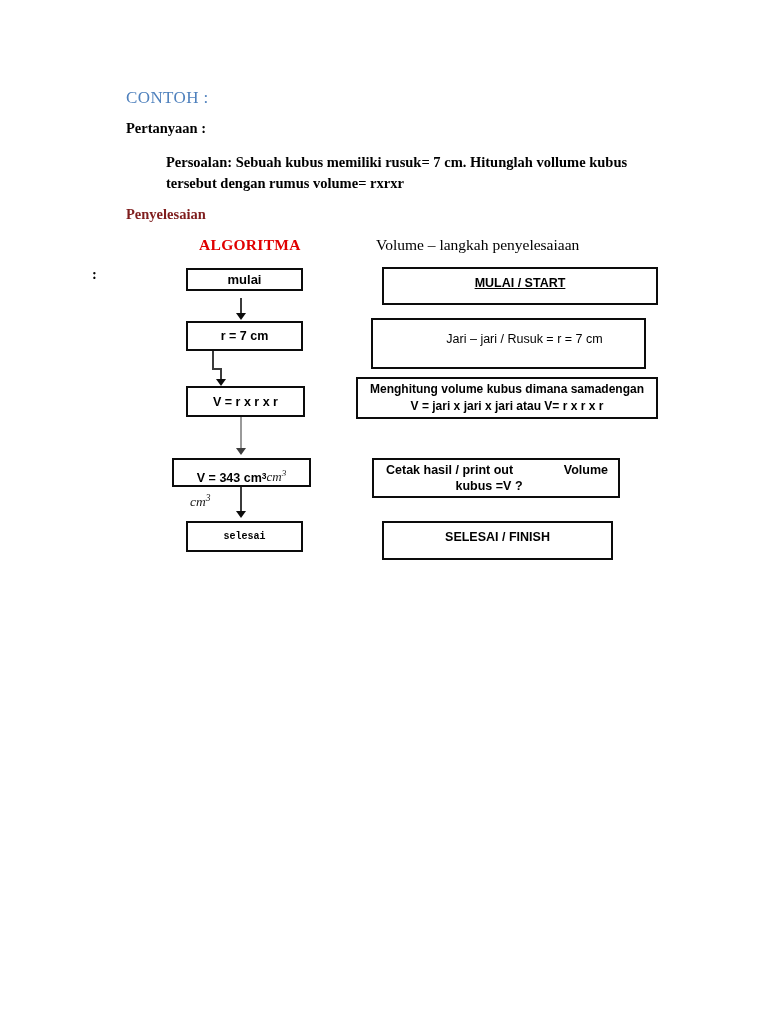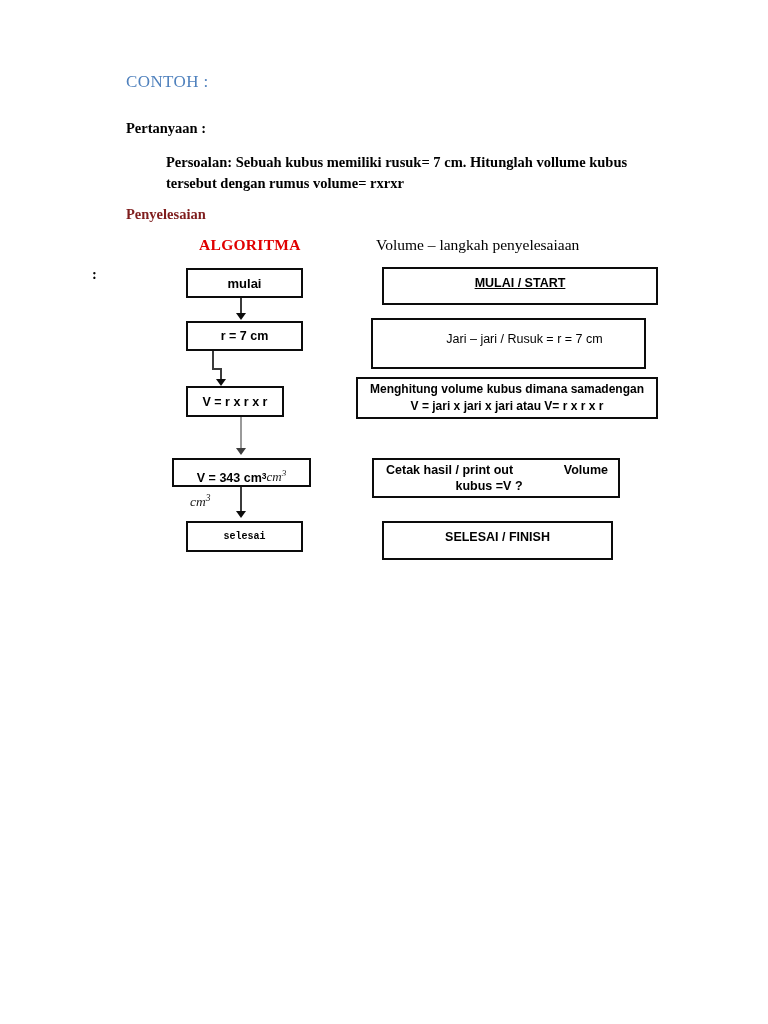--- a/index.html
+++ b/index.html
@@ -7,21 +7,21 @@
     width:768px;height:1024px;
     background:#ffffff;
     font-family:"Liberation Serif", serif;
     position:relative;
     overflow:hidden;
   }
   .page{position:absolute;left:0;top:0;width:768px;height:1024px;}
 
   
   .heading-contoh{
-    position:absolute;left:126px;top:72px;
+    position:absolute;left:126px;top:88px;
     font-family:"Liberation Serif", serif;
     font-size:17px;color:#4F81BD;letter-spacing:.4px;
     white-space:nowrap;
   }
   .lbl-pertanyaan{
     position:absolute;left:126px;top:120px;
     font-family:"Liberation Serif", serif;
     font-size:14.5px;font-weight:bold;color:#000;white-space:nowrap;
   }
   .para-persoalan{
@@ -64,27 +64,27 @@
     display:block;
   }
   .fbox .txt{
     display:block;
     text-align:center;
     font-family:"Liberation Sans", sans-serif;
   }
   .fbox.center-v{display:flex;align-items:center;justify-content:center;}
 
   
-  #box-mulai{left:186px;top:268px;width:117px;height:30px;}
+  #box-mulai{left:186px;top:268px;width:117px;height:23px;}
   #box-mulai .txt{font-size:13px;font-weight:bold;}
 
   #box-r{left:186px;top:321px;width:117px;height:30px;}
   #box-r .txt{font-size:12.5px;font-weight:bold;text-align:right;}
 
-  #box-v-formula{left:186px;top:386px;width:98px;height:31px;}
+  #box-v-formula{left:186px;top:386px;width:119px;height:31px;}
   #box-v-formula .txt{font-size:12.5px;font-weight:bold;}
 
   #box-v-result{left:172px;top:458px;width:139px;height:29px;}
   #box-v-result .inner{
     display:flex;align-items:flex-end;justify-content:center;
     height:100%;white-space:nowrap;
   }
   #box-v-result .main{font-size:12.5px;font-weight:bold;font-family:"Liberation Sans", sans-serif;}
   #box-v-result .sup{font-size:8.5px;font-weight:bold;vertical-align:super;position:relative;top:-4px;}
   .unit-italic{

